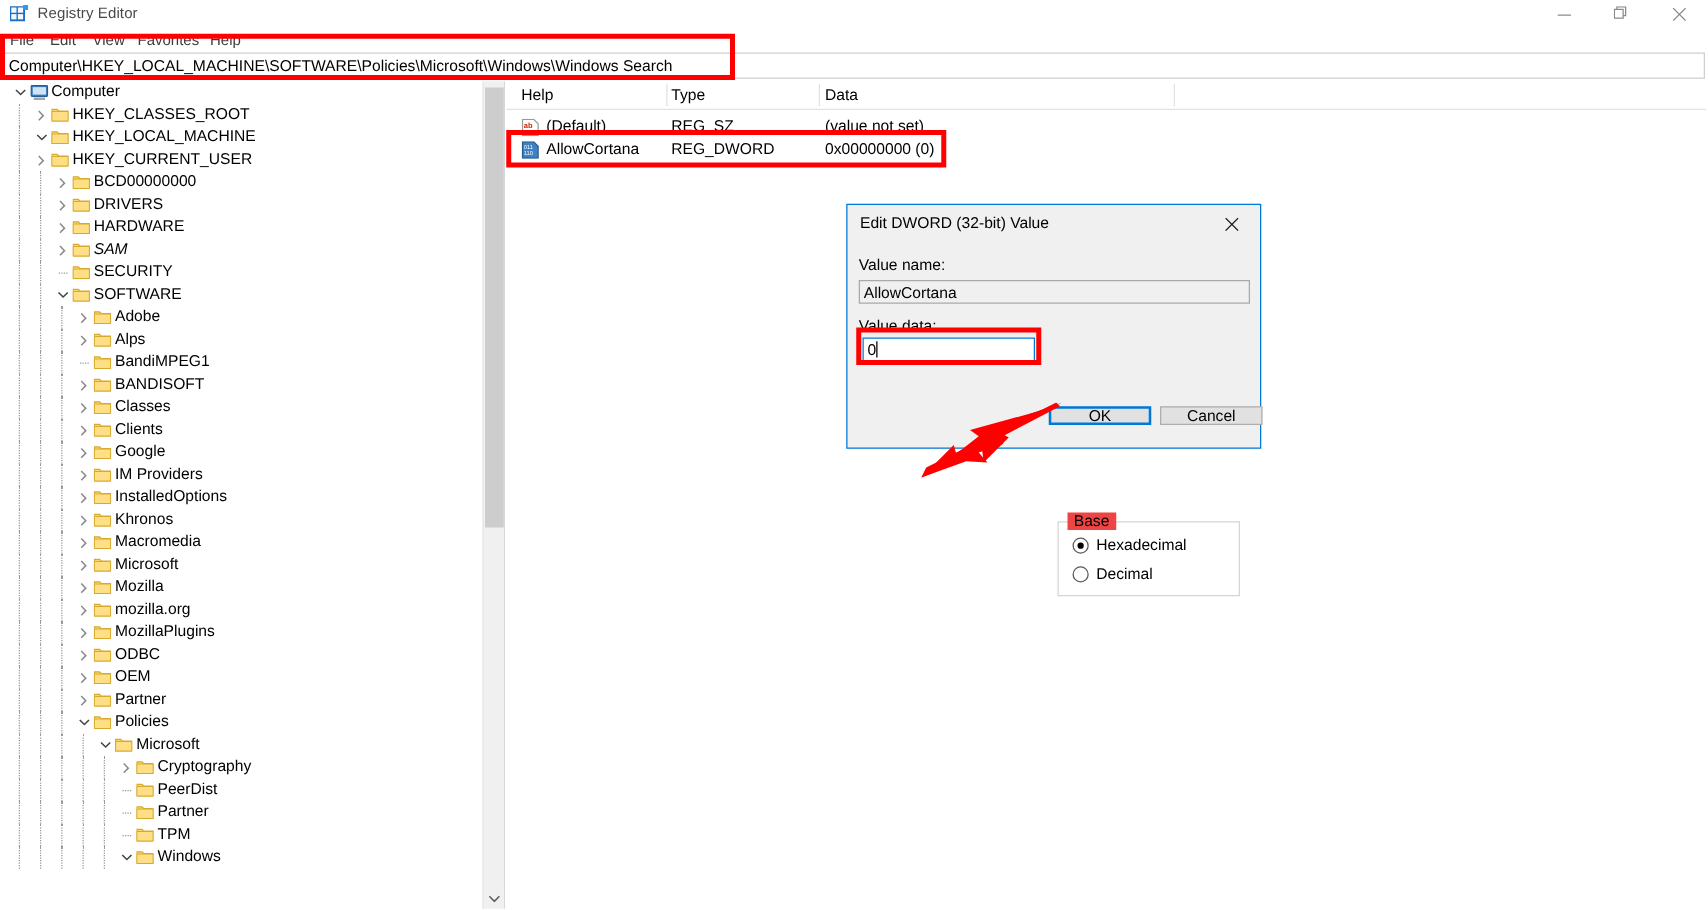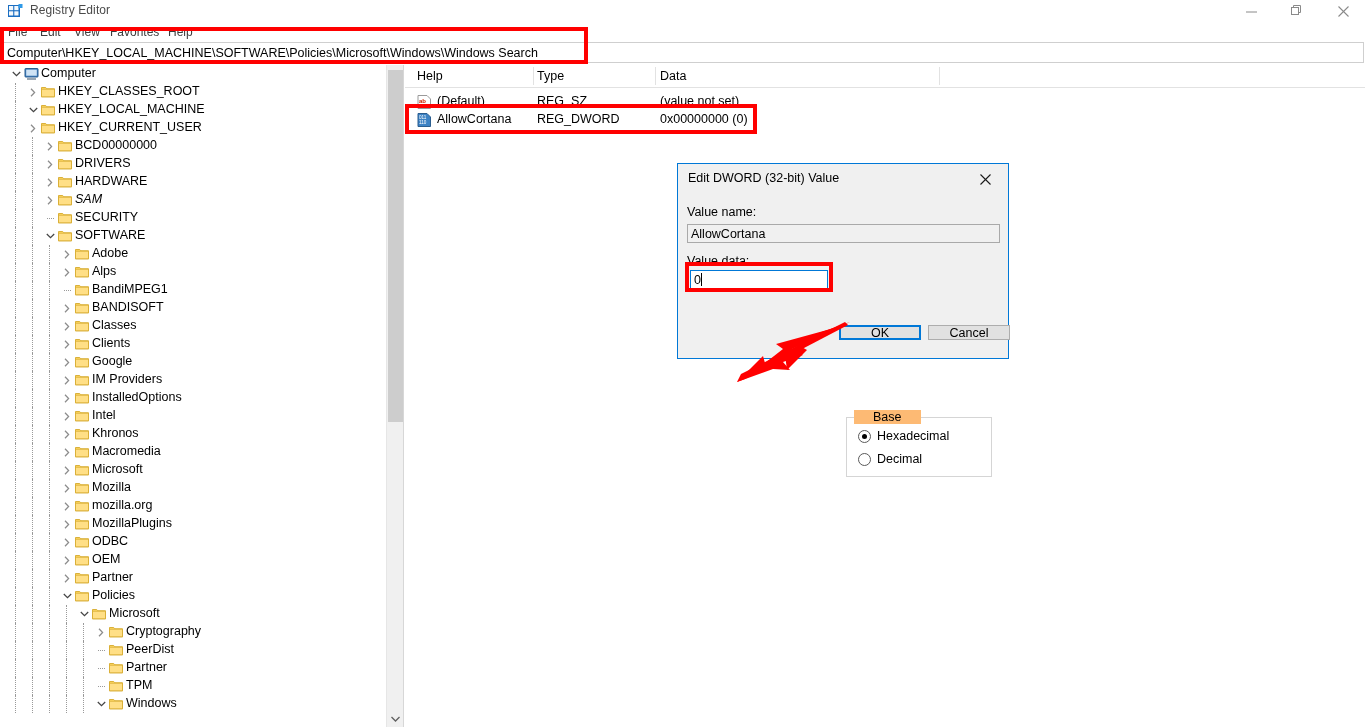--- a/index.html
+++ b/index.html
@@ -162,21 +162,21 @@
   .caret {
     display: inline-block; width: 1px; height: 13px;
     background: #000; vertical-align: -2px; margin-left: 0px;
   }
   #base-group {
     position: absolute; left: 168px; top: 253px; width: 146px; height: 60px;
     border: 1px solid #d5d5d5; box-sizing: border-box;
   }
   #base-legend {
     position: absolute; left: 176px; top: 246px;
-    background: #fdba74; padding: 0 19px; font-size: 12.5px; color: #000;
+    background: #ef4444; padding: 0 5px; font-size: 12.5px; color: #000;
   }
   .radio-row {
     position: absolute; left: 180px; font-size: 12.5px; color: #000;
     display: flex; align-items: center; gap: 6px;
   }
   .radio {
     width: 13px; height: 13px; border-radius: 50%;
     border: 1px solid #5a5a5a; background: #fff;
     display: inline-block; position: relative; box-sizing: border-box;
   }
@@ -517,35 +517,20 @@
           <div class="guide" style="left: 48px;"></div>
           <span class="twisty" style="left: 58px;">
             <svg width="6" height="9" viewBox="0 0 6 9">
               <polyline points="1,0.8 4.6,4.5 1,8.2" fill="none" stroke="#8c8c8c" stroke-width="1.25"></polyline>
             </svg>
           </span>
           <span class="folder" style="left: 74px;"><svg width="14" height="12" viewBox="0 0 14 12">
               <path d="M0.5 1.5 h4.2 l1.2 1.3 h7.6 v8 h-13 z" fill="#ffd966" stroke="#d6aa2e" stroke-width="0.9"></path>
               <path d="M0.5 3.2 h13 v7.6 h-13 z" fill="#ffdf86" stroke="#d6aa2e" stroke-width="0.8"></path>
             </svg></span>
-          <span class="tree-label" style="left: 91px;">Intel</span>
-        </div>
-        <div class="tree-row">
-          <div class="guide" style="left: 14px;"></div>
-          <div class="guide" style="left: 31px;"></div>
-          <div class="guide" style="left: 48px;"></div>
-          <span class="twisty" style="left: 58px;">
-            <svg width="6" height="9" viewBox="0 0 6 9">
-              <polyline points="1,0.8 4.6,4.5 1,8.2" fill="none" stroke="#8c8c8c" stroke-width="1.25"></polyline>
-            </svg>
-          </span>
-          <span class="folder" style="left: 74px;"><svg width="14" height="12" viewBox="0 0 14 12">
-              <path d="M0.5 1.5 h4.2 l1.2 1.3 h7.6 v8 h-13 z" fill="#ffd966" stroke="#d6aa2e" stroke-width="0.9"></path>
-              <path d="M0.5 3.2 h13 v7.6 h-13 z" fill="#ffdf86" stroke="#d6aa2e" stroke-width="0.8"></path>
-            </svg></span>
           <span class="tree-label" style="left: 91px;">Khronos</span>
         </div>
         <div class="tree-row">
           <div class="guide" style="left: 14px;"></div>
           <div class="guide" style="left: 31px;"></div>
           <div class="guide" style="left: 48px;"></div>
           <span class="twisty" style="left: 58px;">
             <svg width="6" height="9" viewBox="0 0 6 9">
               <polyline points="1,0.8 4.6,4.5 1,8.2" fill="none" stroke="#8c8c8c" stroke-width="1.25"></polyline>
             </svg>

